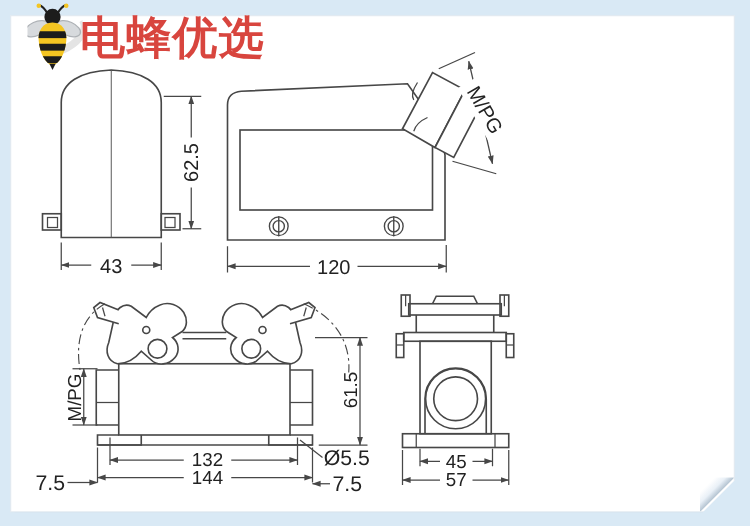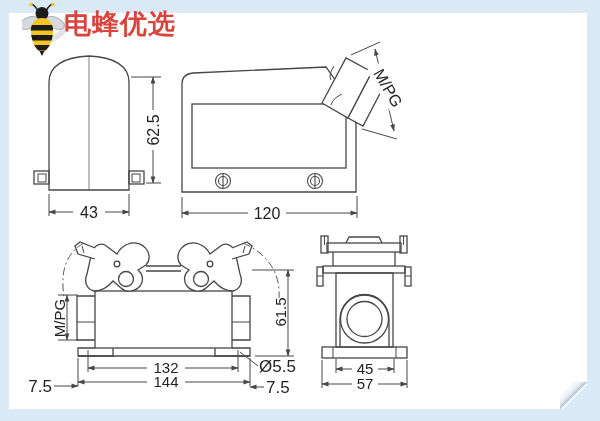--- a/index.html
+++ b/index.html
@@ -16,21 +16,21 @@
     clip-path:polygon(0 0,100% 0,100% calc(100% - 26px),calc(100% - 26px) 100%,0 100%);
   }
   .curl{
     position:absolute;right:0;bottom:0;width:27px;height:27px;
     background:linear-gradient(315deg, rgba(0,0,0,0) 0 48%, #b7c6d3 50%, #e9f0f7 62%, #ffffff 78%);
   }
   .logo{position:absolute;left:16px;top:0;width:220px;height:58px;}
   .logo .bee{position:absolute;left:6px;top:2px;}
   .brand{
     position:absolute;left:48px;top:6px;
-    font-size:27px;font-weight:bold;letter-spacing:1px;color:#d8453e;
+    font-size:36px;font-weight:bold;letter-spacing:1px;color:#d8453e;
     white-space:nowrap;
   }
   .tagline{
     position:absolute;left:49px;top:37px;
     font-size:10px;letter-spacing:.6px;color:#9c9c9c;white-space:nowrap;
   }
   svg text{font-family:"Liberation Sans",sans-serif;fill:#222;}
   .drawing{position:absolute;left:0;top:0;}
 </style>
 </head>

